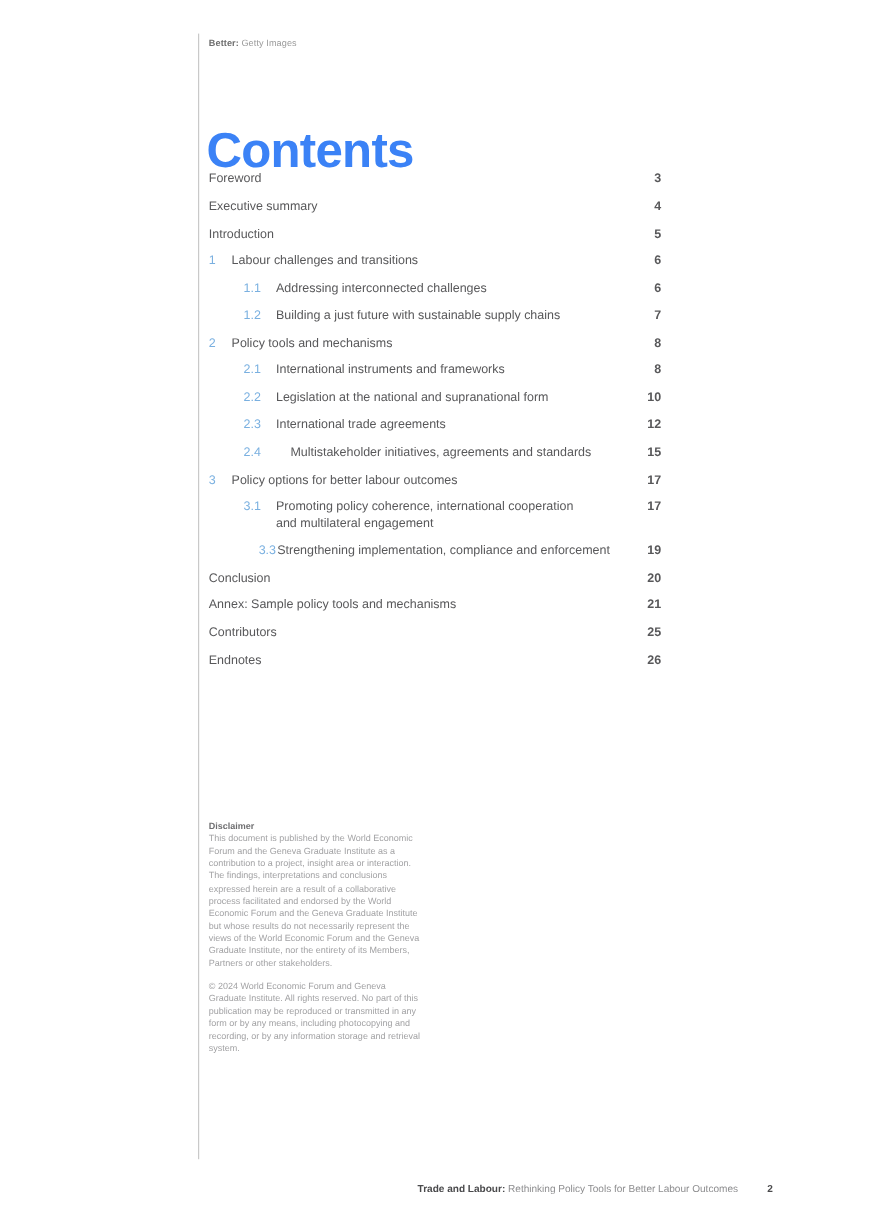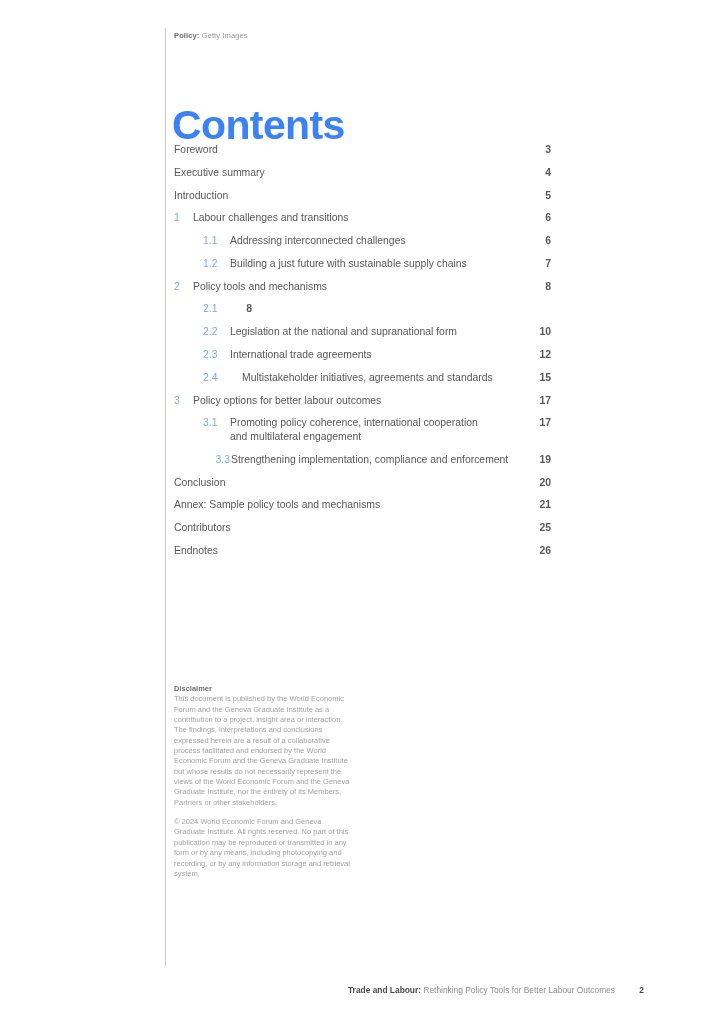--- a/index.html
+++ b/index.html
@@ -163,21 +163,21 @@
   }
 </style>
 </head>
 <body>
 
 <div class="page">
 
   <div class="margin-rule"></div>
 
   <div class="image-credit">
-    <span class="lbl">Policy:</span>
+    <span class="lbl">Better:</span>
     <span>Getty Images</span>
   </div>
 
   <h1 class="page-title">Contents</h1>
 
   <div class="toc">
       <div class="toc-row level-0 plain">
         <span class="toc-label"><span>Foreword</span></span>
         <span class="toc-page">3</span>
       </div>
@@ -204,20 +204,21 @@
         <span class="toc-label"><span>Building a just future with sustainable supply chains</span></span>
         <span class="toc-page">7</span>
       </div>
       <div class="toc-row level-1">
         <span class="toc-num" style="margin-right: 0px;">2</span>
         <span class="toc-label"><span>Policy tools and mechanisms</span></span>
         <span class="toc-page">8</span>
       </div>
       <div class="toc-row level-2">
         <span class="toc-num" style="margin-right: 0px;">2.1</span>
+        <span class="toc-label"><span>International instruments and frameworks</span></span>
         <span class="toc-page">8</span>
       </div>
       <div class="toc-row level-2">
         <span class="toc-num" style="margin-right: 0px;">2.2</span>
         <span class="toc-label"><span>Legislation at the national and supranational form</span></span>
         <span class="toc-page">10</span>
       </div>
       <div class="toc-row level-2">
         <span class="toc-num" style="margin-right: 0px;">2.3</span>
         <span class="toc-label"><span>International trade agreements</span></span>

